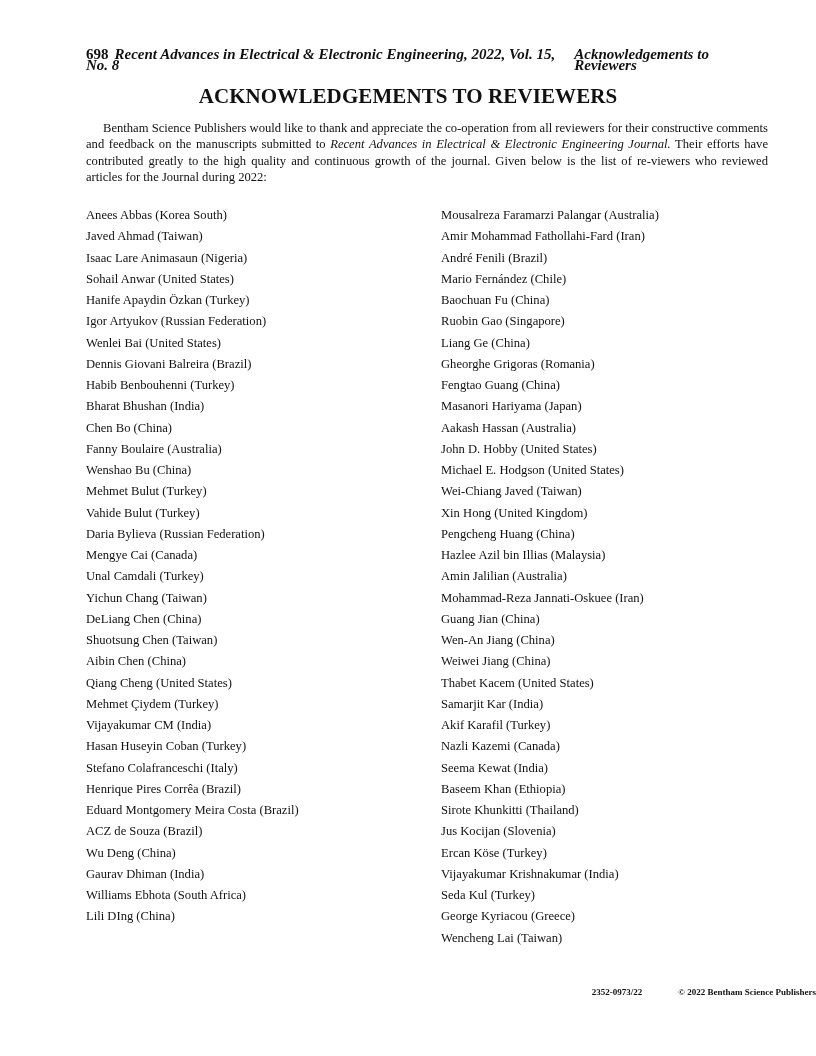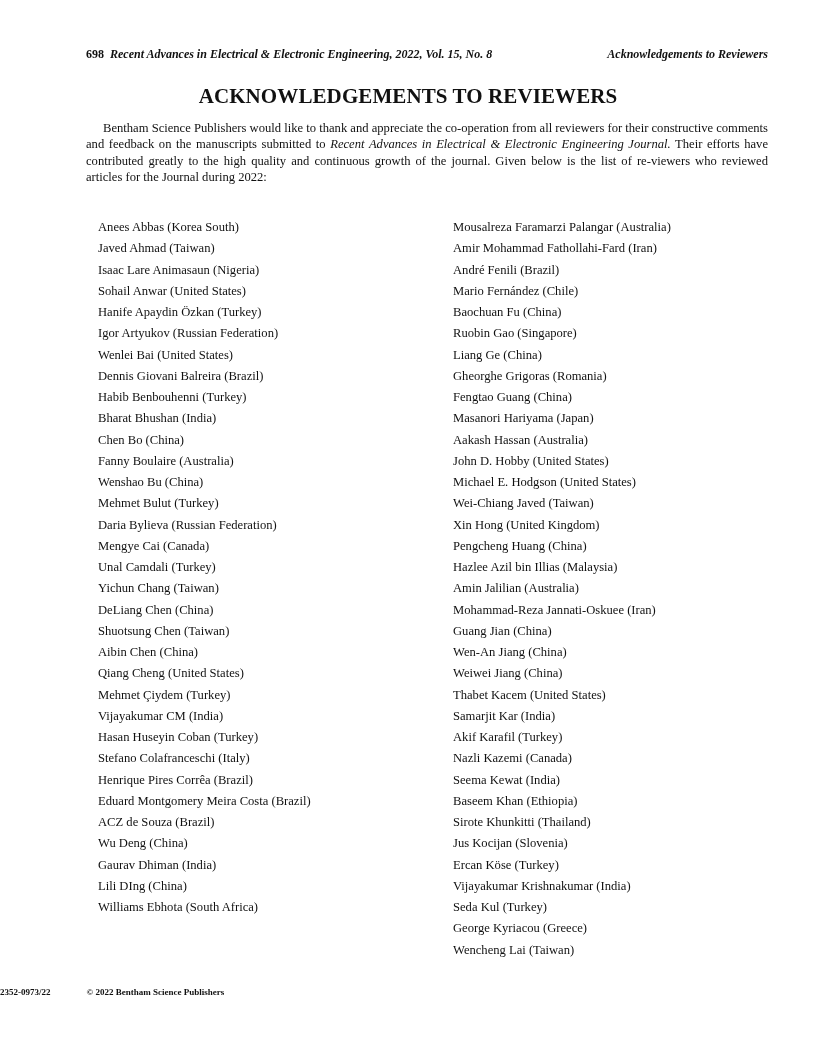--- a/index.html
+++ b/index.html
@@ -2,44 +2,44 @@
 <html><head>
 <meta charset="utf-8">
 <style>
   html, body { margin: 0; padding: 0; background: #ffffff; }
   body {
     width: 816px; height: 1056px; position: relative; overflow: hidden;
     font-family: "Liberation Serif", "DejaVu Serif", serif; color: #111111;
   }
   .running-header {
     position: absolute; left: 86px; right: 48px; top: 49px;
-    font-size: 12px; font-weight: bold; font-style: italic;
+    font-size: 15px; font-weight: bold; font-style: italic;
     display: flex; justify-content: space-between; line-height: 11px;
   }
   .running-header .left .pagenum { font-style: normal; margin-right: 6px; }
   .title {
     position: absolute; left: 0; right: 0; top: 84px; text-align: center;
     font-size: 21px; font-weight: bold; letter-spacing: 0.1px; line-height: 24px;
   }
   .intro {
     position: absolute; left: 86px; width: 682px; top: 120px;
     font-size: 12.6px; line-height: 16.4px; text-align: justify;
     text-indent: 17px; margin: 0;
   }
   .intro .journal { font-weight: normal; font-style: italic; }
   .intro .journal-word { font-style: italic; }
   .col {
-    position: absolute; top: 205px; list-style: none; margin: 12px; padding: 0;
+    position: absolute; top: 205px; list-style: none; margin: 0; padding: 0;
     font-size: 12.6px;
   }
   .col li { height: 21.25px; line-height: 21.25px; white-space: nowrap; }
   .col-left { left: 86px; }
   .col-right { left: 441px; }
   .footer {
-    position: absolute; left: 0; right: 0; top: 987px; text-align: left;
+    position: absolute; left: 0; right: 0; top: 987px; text-align: right;
     font-size: 9px; font-weight: bold; line-height: 11px;
   }
   .footer .issn { margin-right: 36px; }
 </style>
 </head>
 <body>
 
 <div class="running-header">
   <span class="left">
     <span class="pagenum">698</span><span>Recent Advances in Electrical &amp; Electronic Engineering, 2022, Vol. 15, No. 8</span>
@@ -59,39 +59,40 @@
     <li>Hanife Apaydin Özkan (Turkey)</li>
     <li>Igor Artyukov (Russian Federation)</li>
     <li>Wenlei Bai (United States)</li>
     <li>Dennis Giovani Balreira (Brazil)</li>
     <li>Habib Benbouhenni (Turkey)</li>
     <li>Bharat Bhushan (India)</li>
     <li>Chen Bo (China)</li>
     <li>Fanny Boulaire (Australia)</li>
     <li>Wenshao Bu (China)</li>
     <li>Mehmet Bulut (Turkey)</li>
+    <li>Vahide Bulut (Turkey)</li>
     <li>Daria Bylieva (Russian Federation)</li>
     <li>Mengye Cai (Canada)</li>
     <li>Unal Camdali (Turkey)</li>
     <li>Yichun Chang (Taiwan)</li>
     <li>DeLiang Chen (China)</li>
     <li>Shuotsung Chen (Taiwan)</li>
     <li>Aibin Chen (China)</li>
     <li>Qiang Cheng (United States)</li>
     <li>Mehmet Çiydem (Turkey)</li>
     <li>Vijayakumar CM (India)</li>
     <li>Hasan Huseyin Coban (Turkey)</li>
     <li>Stefano Colafranceschi (Italy)</li>
     <li>Henrique Pires Corrêa (Brazil)</li>
     <li>Eduard Montgomery Meira Costa (Brazil)</li>
     <li>ACZ de Souza (Brazil)</li>
     <li>Wu Deng (China)</li>
     <li>Gaurav Dhiman (India)</li>
+    <li>Williams Ebhota (South Africa)</li>
     <li>Lili DIng (China)</li>
-    <li>Williams Ebhota (South Africa)</li>
   </ul>
 <ul class="col col-right" id="col-right">
     <li>Mousalreza Faramarzi Palangar (Australia)</li>
     <li>Amir Mohammad Fathollahi-Fard (Iran)</li>
     <li>André Fenili (Brazil)</li>
     <li>Mario Fernández (Chile)</li>
     <li>Baochuan Fu (China)</li>
     <li>Ruobin Gao (Singapore)</li>
     <li>Liang Ge (China)</li>
     <li>Gheorghe Grigoras (Romania)</li>

